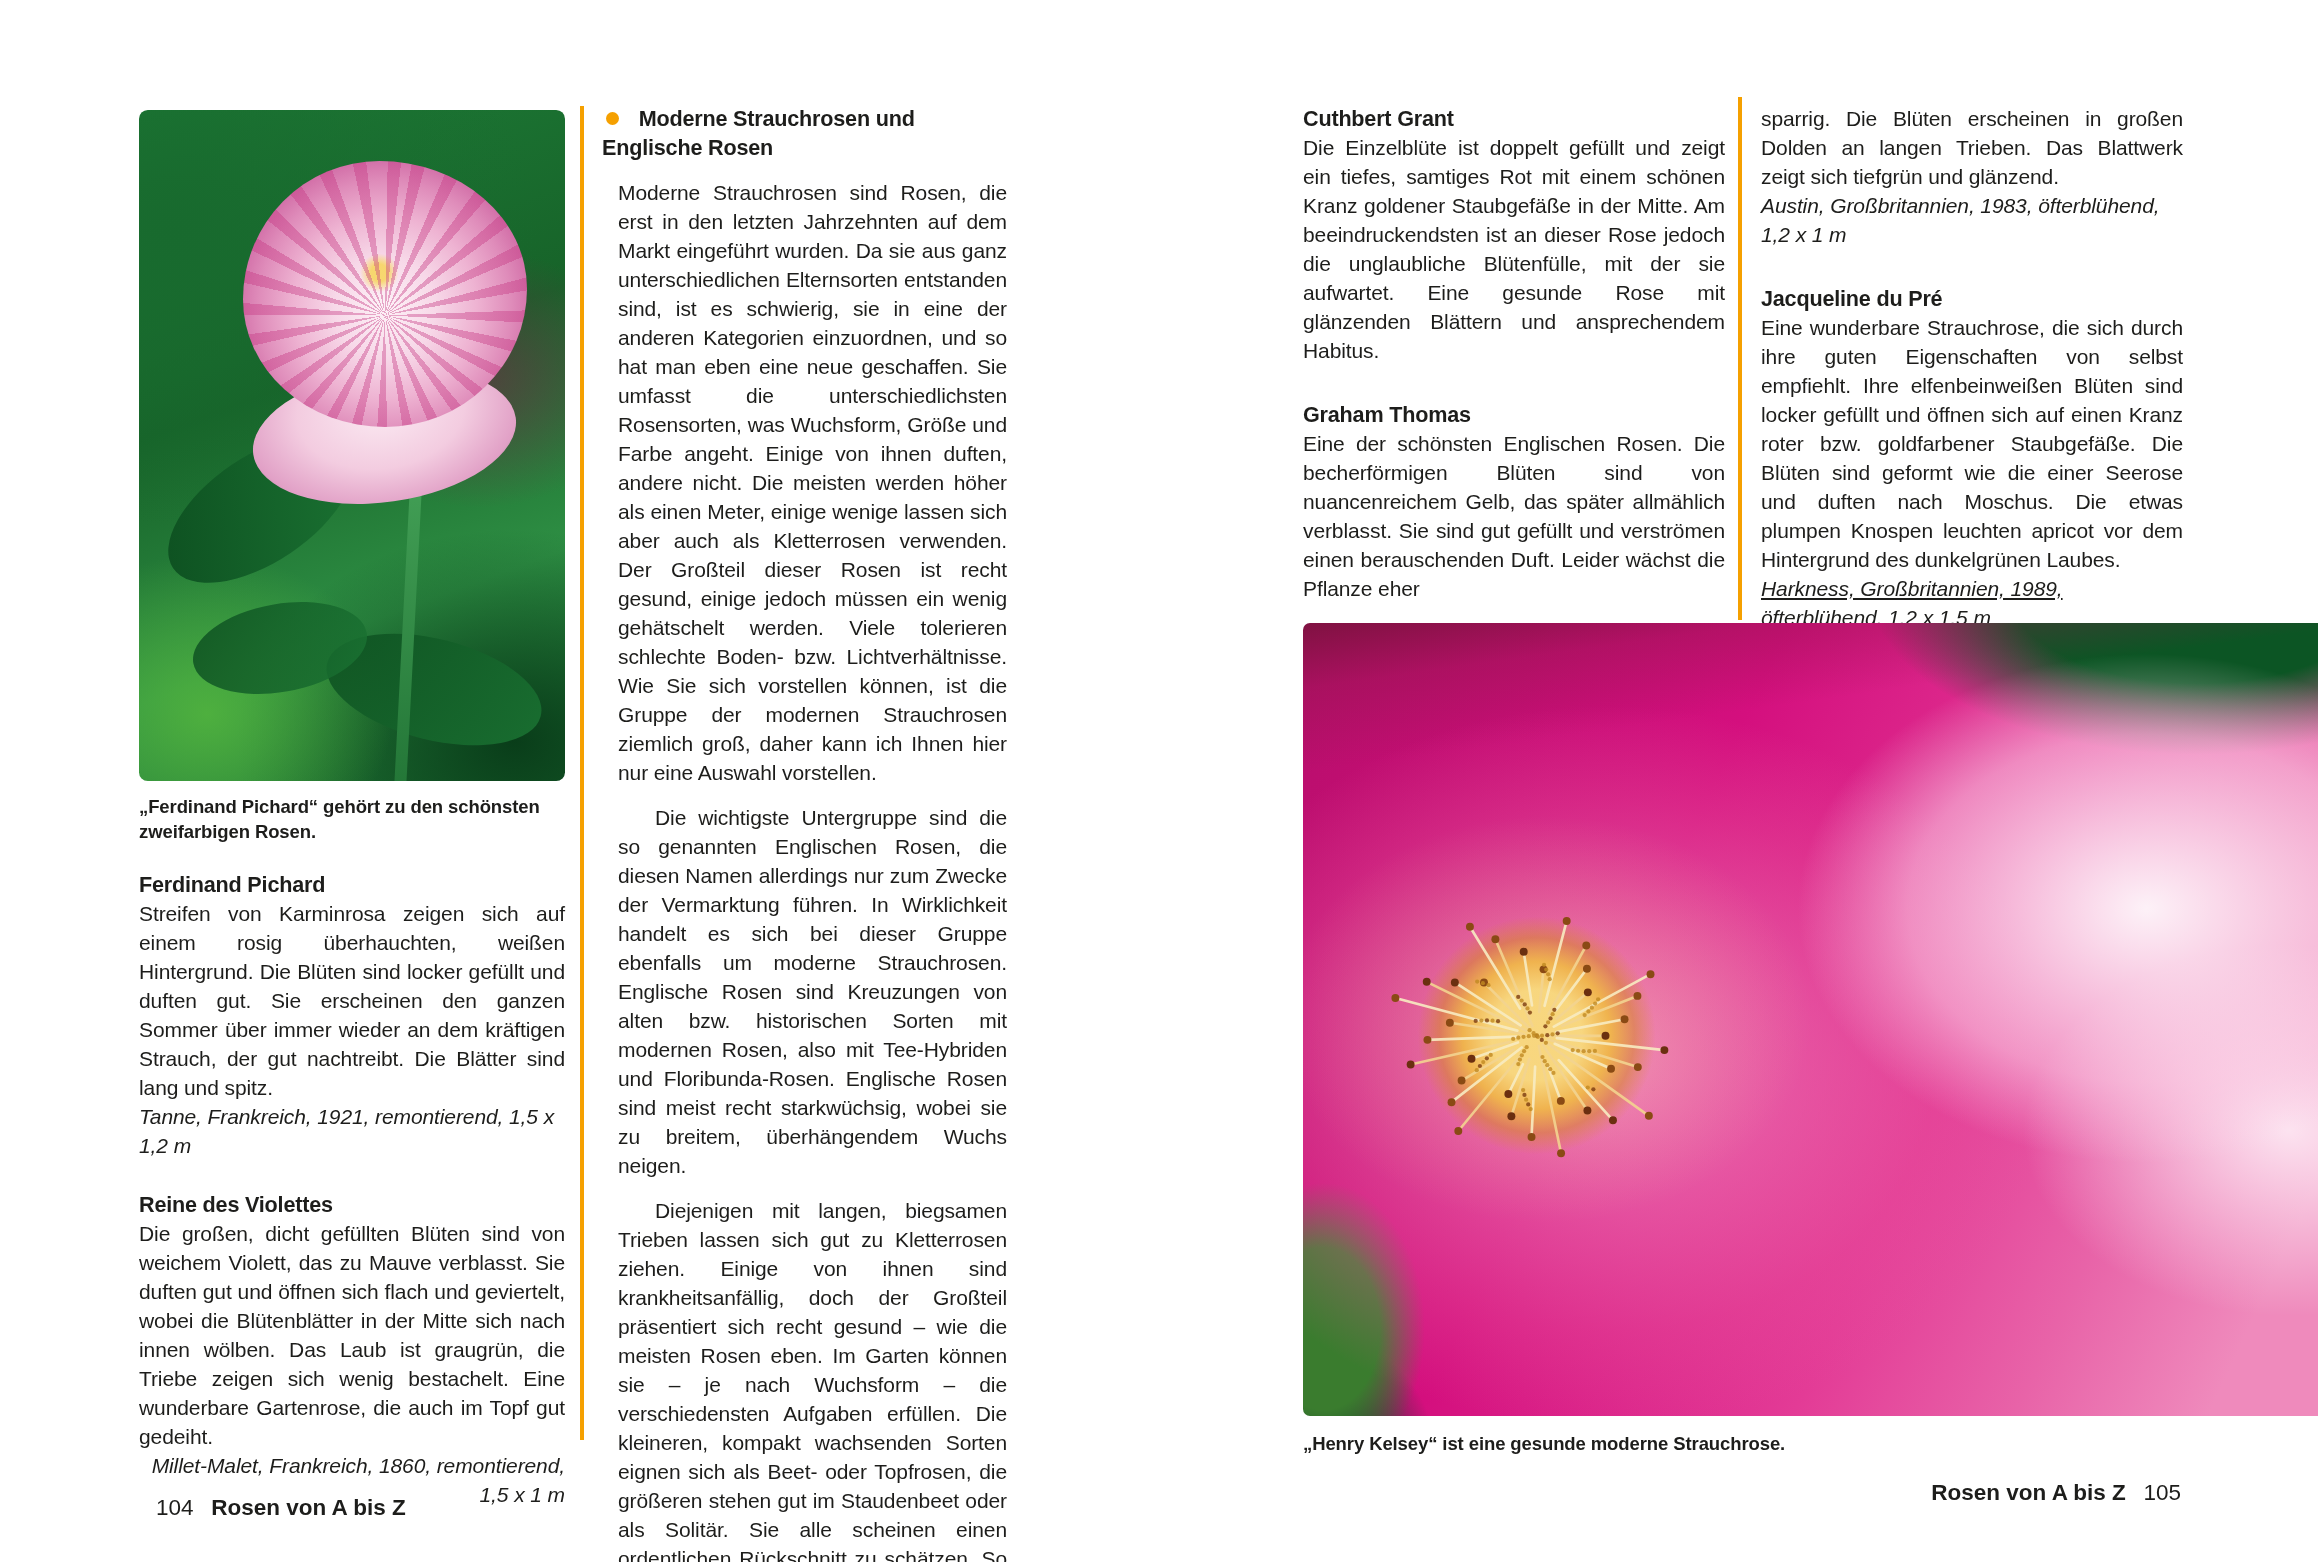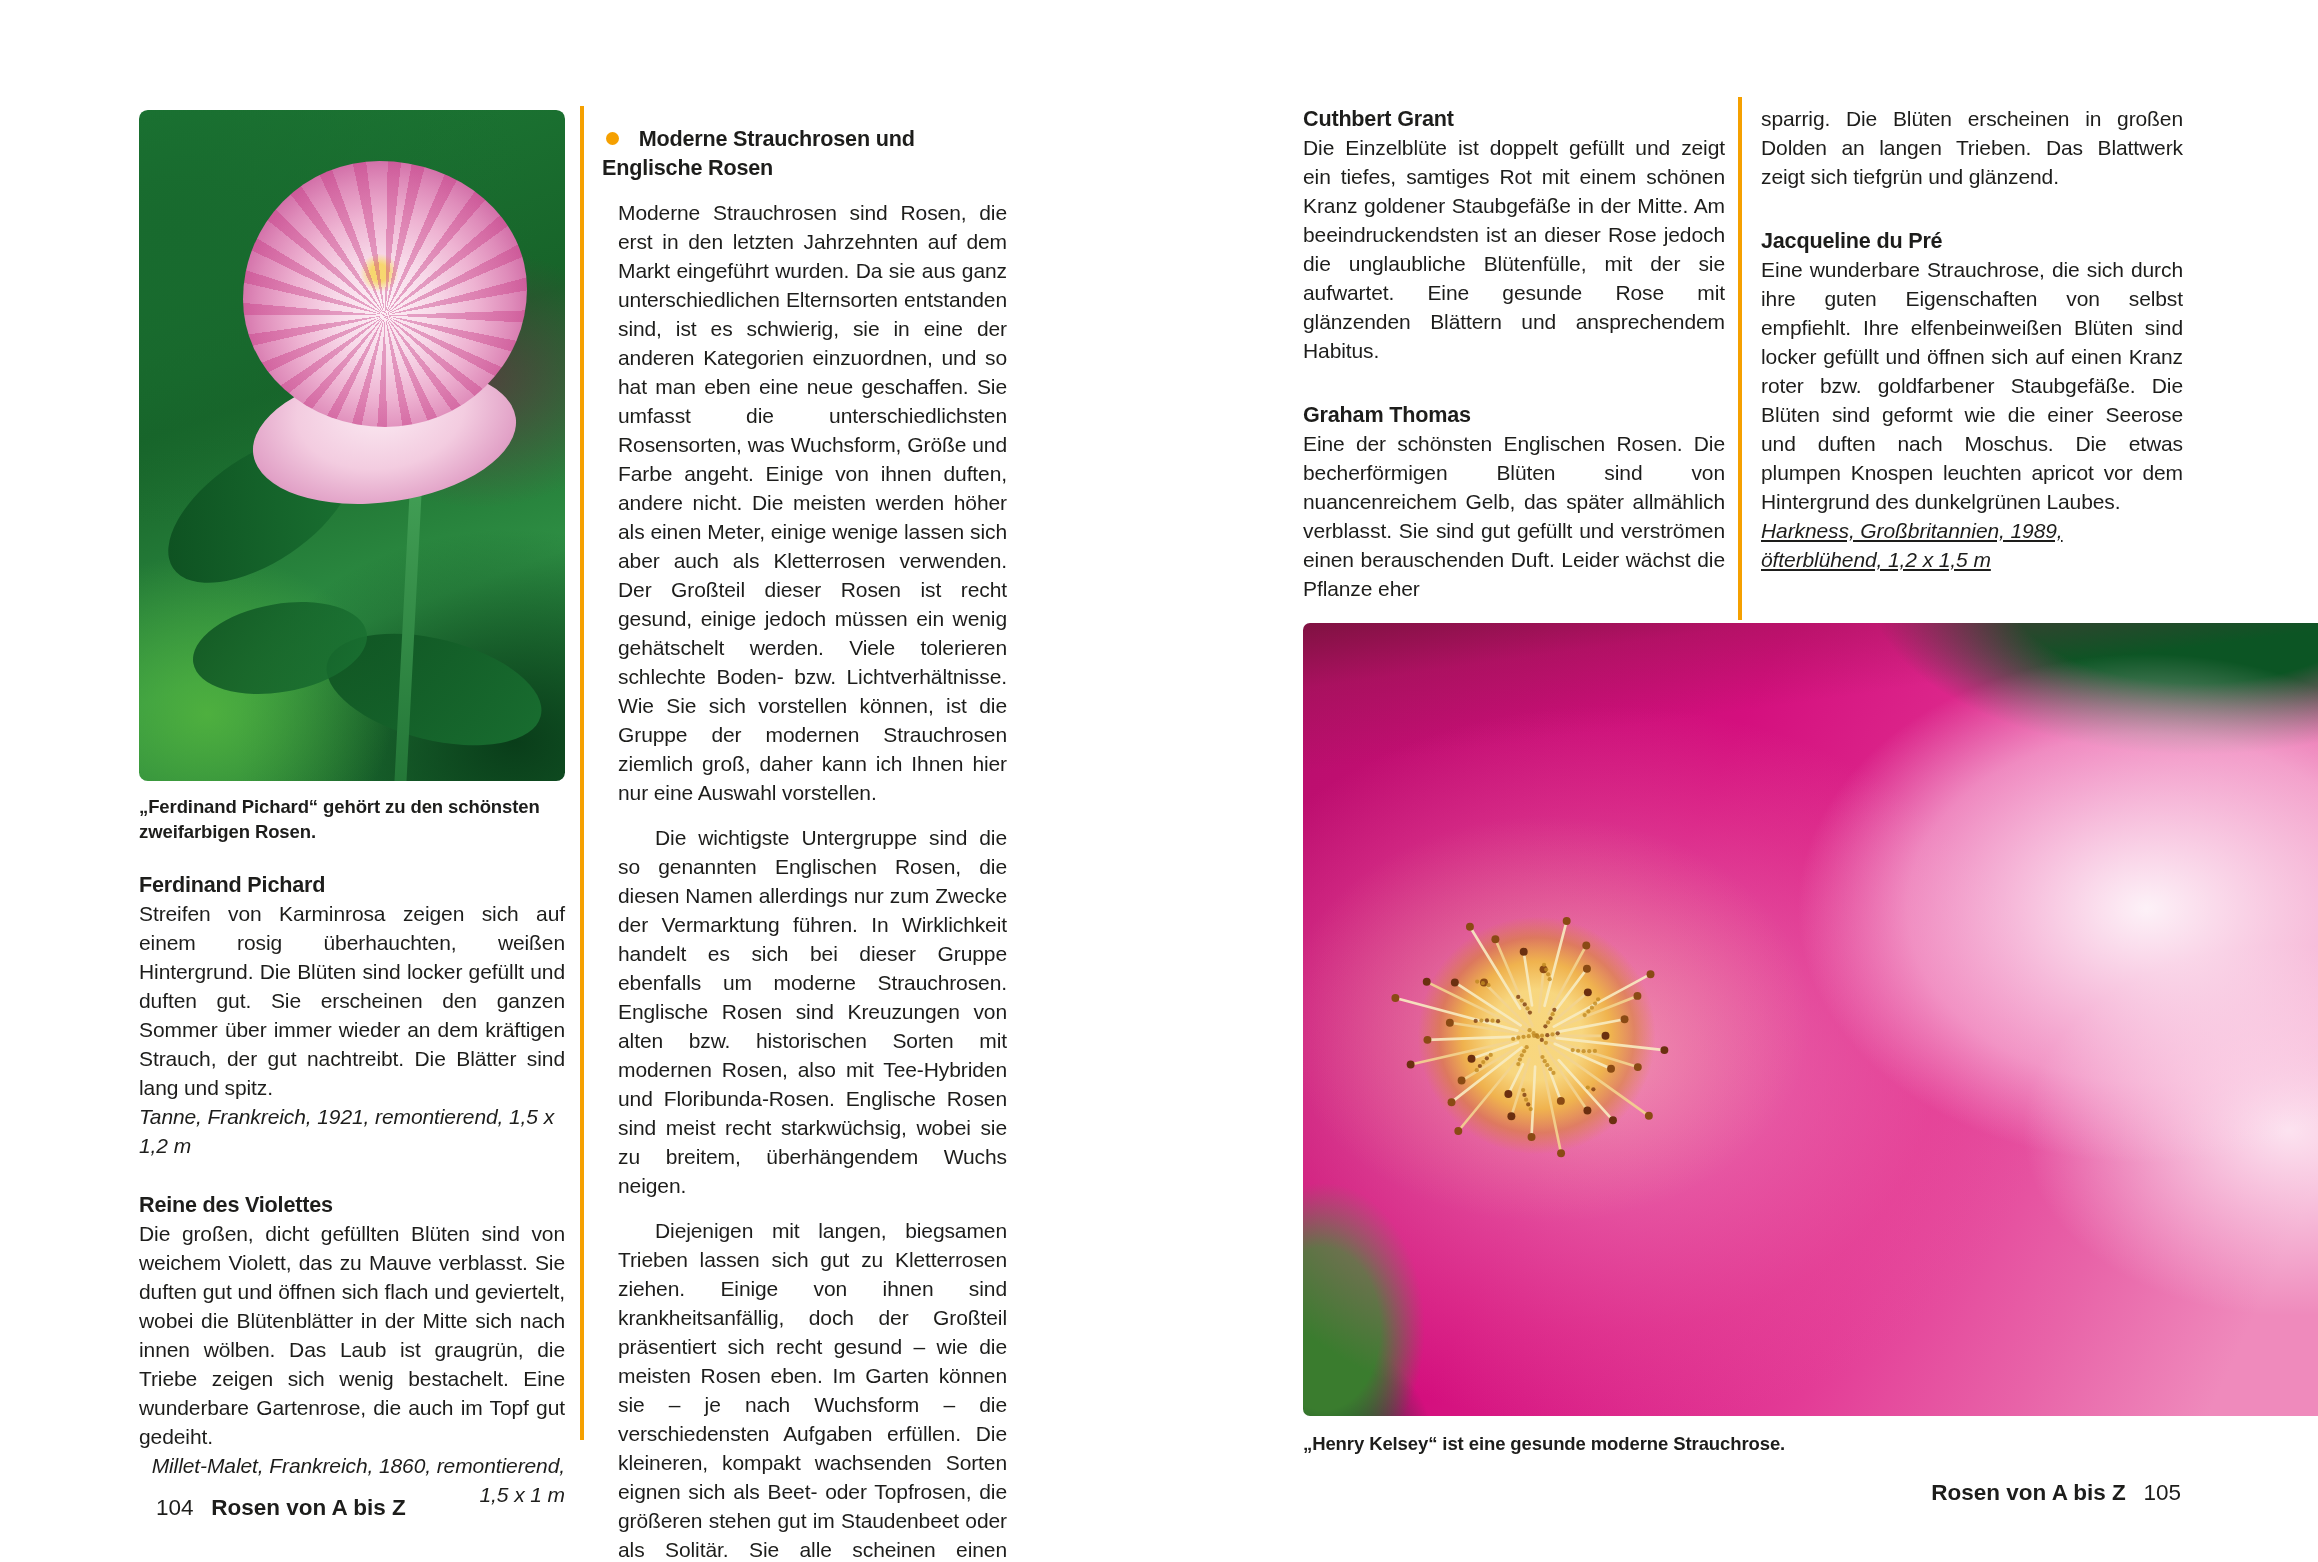--- a/index.html
+++ b/index.html
@@ -90,21 +90,21 @@
   <div class="section">
     <div class="heading">Reine des Violettes</div>
     <div class="body-text">Die großen, dicht gefüllten Blüten sind von weichem Violett, das zu Mauve verblasst. Sie duften gut und öffnen sich flach und geviertelt, wobei die Blütenblätter in der Mitte sich nach innen wölben. Das Laub ist graugrün, die Triebe zeigen sich wenig bestachelt. Eine wunderbare Gartenrose, die auch im Topf gut gedeiht.</div>
     <div class="body-text credit" style="text-align:right;">Millet-Malet, Frankreich, 1860, remontierend, 1,5 x 1 m</div>
   </div>
 </div>
 
 <div class="abs orange-rule" style="left:580px;top:106px;height:1334px;"></div>
 
 <div class="abs" style="left:602px;top:104px;width:421px;">
-  <div class="heading" style="display:flex;align-items:center;margin-top:20px;">
+  <div class="heading" style="display:flex;align-items:center;">
     <span style="display:inline-block;width:13.2px;height:13.2px;border-radius:50%;background:#F5A000;margin:0 20px 0 3.5px;flex:0 0 auto;"></span>
     <span>Moderne Strauchrosen und</span>
   </div>
   <div class="heading">Englische Rosen</div>
   <div class="body-text" style="margin-top:1.8px;">
     <p class="flow">Moderne Strauchrosen sind Rosen, die erst in den letzten Jahrzehnten auf dem Markt eingeführt wurden. Da sie aus ganz unterschiedlichen Elternsorten entstanden sind, ist es schwierig, sie in eine der anderen Kategorien einzuordnen, und so hat man eben eine neue geschaffen. Sie umfasst die unterschiedlichsten Rosensorten, was Wuchsform, Größe und Farbe angeht. Einige von ihnen duften, andere nicht. Die meisten werden höher als einen Meter, einige wenige lassen sich aber auch als Kletterrosen verwenden. Der Großteil dieser Rosen ist recht gesund, einige jedoch müssen ein wenig gehätschelt werden. Viele tolerieren schlechte Boden- bzw. Lichtverhältnisse. Wie Sie sich vorstellen können, ist die Gruppe der modernen Strauchrosen ziemlich groß, daher kann ich Ihnen hier nur eine Auswahl vorstellen.</p>
     <p class="flow indent">Die wichtigste Untergruppe sind die so genannten Englischen Rosen, die diesen Namen allerdings nur zum Zwecke der Vermarktung führen. In Wirklichkeit handelt es sich bei dieser Gruppe ebenfalls um moderne Strauchrosen. Englische Rosen sind Kreuzungen von alten bzw. historischen Sorten mit modernen Rosen, also mit Tee-Hybriden und Floribunda-Rosen. Englische Rosen sind meist recht starkwüchsig, wobei sie zu breitem, überhängendem Wuchs neigen.</p>
     <p class="flow indent">Diejenigen mit langen, biegsamen Trieben lassen sich gut zu Kletterrosen ziehen. Einige von ihnen sind krankheitsanfällig, doch der Großteil präsentiert sich recht gesund – wie die meisten Rosen eben. Im Garten können sie – je nach Wuchsform – die verschiedensten Aufgaben erfüllen. Die kleineren, kompakt wachsenden Sorten eignen sich als Beet- oder Topfrosen, die größeren stehen gut im Staudenbeet oder als Solitär. Sie alle scheinen einen ordentlichen Rückschnitt zu schätzen. So hält man sie am besten im Zaum, damit sie nicht zu kopflastig werden. Die abgeblühten Blütenstände müssen regelmäßig entfernt werden, wenn die Rose wirklich öfter blühen soll.</p>
   </div>
 </div>
@@ -121,20 +121,21 @@
   <div class="sec-right">
     <div class="heading">Graham Thomas</div>
     <div class="body-text">Eine der schönsten Englischen Rosen. Die becherförmigen Blüten sind von nuancenreichem Gelb, das später allmählich verblasst. Sie sind gut gefüllt und verströmen einen berauschenden Duft. Leider wächst die Pflanze eher</div>
   </div>
 </div>
 
 <div class="abs orange-rule" style="left:1738px;top:97px;height:523px;"></div>
 
 <div class="abs" style="left:1761px;top:104px;width:422px;">
   <div class="body-text">sparrig. Die Blüten erscheinen in großen Dolden an langen Trieben. Das Blattwerk zeigt sich tiefgrün und glänzend.</div>
+  <div class="body-text credit" style="text-align:left;">Austin, Großbritannien, 1983, öfterblühend, 1,2 x 1 m</div>
   <div class="sec-right">
     <div class="heading">Jacqueline du Pré</div>
     <div class="body-text">Eine wunderbare Strauchrose, die sich durch ihre guten Eigenschaften von selbst empfiehlt. Ihre elfenbeinweißen Blüten sind locker gefüllt und öffnen sich auf einen Kranz roter bzw. goldfarbener Staubgefäße. Die Blüten sind geformt wie die einer Seerose und duften nach Moschus. Die etwas plumpen Knospen leuchten apricot vor dem Hintergrund des dunkelgrünen Laubes.</div>
     <div class="body-text credit" style="text-align:left;text-decoration:underline;">Harkness, Großbritannien, 1989, öfterblühend, 1,2 x 1,5 m</div>
   </div>
 </div>
 
 <div class="abs photo-right">
   <svg id="stamens" width="1016" height="793" viewBox="0 0 1152 899">
       <line x1="279" y1="468" x2="343" y2="468" stroke="#f3d490" stroke-width="3" stroke-linecap="round" opacity="0.9"></line>

